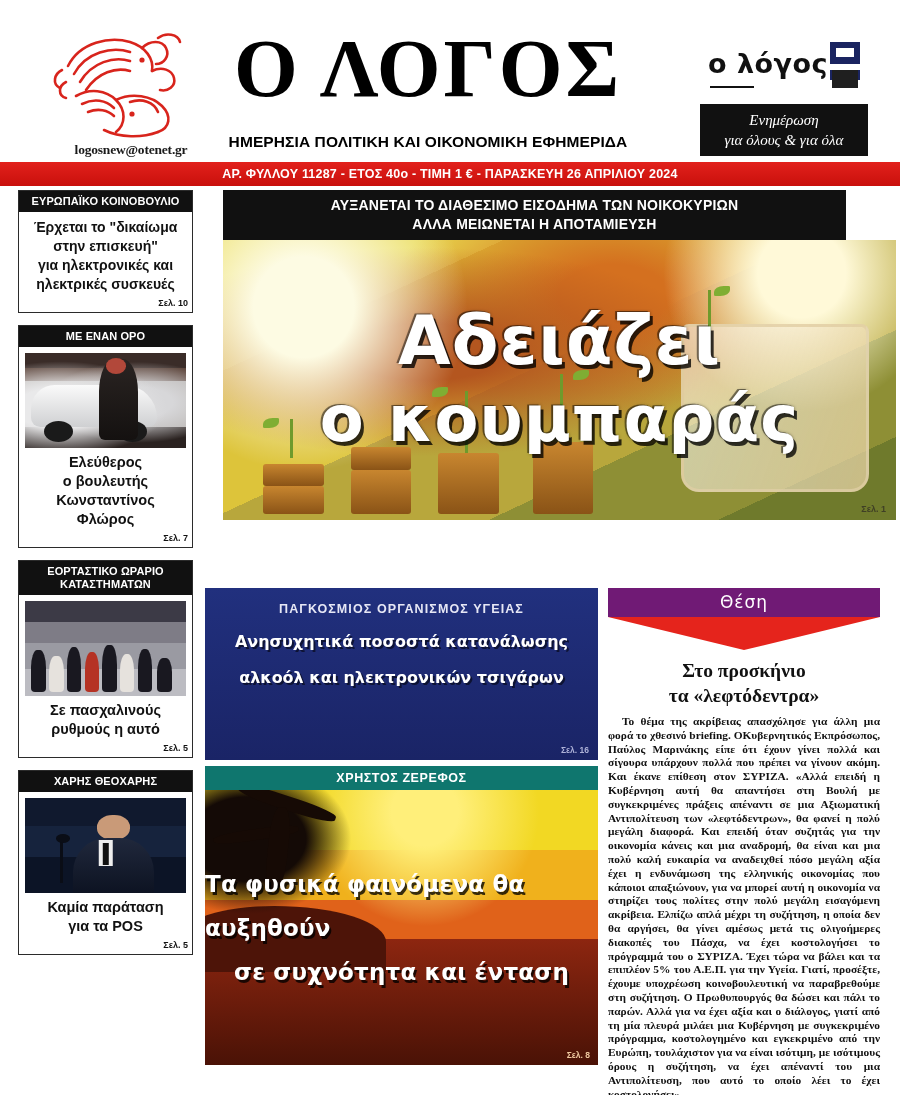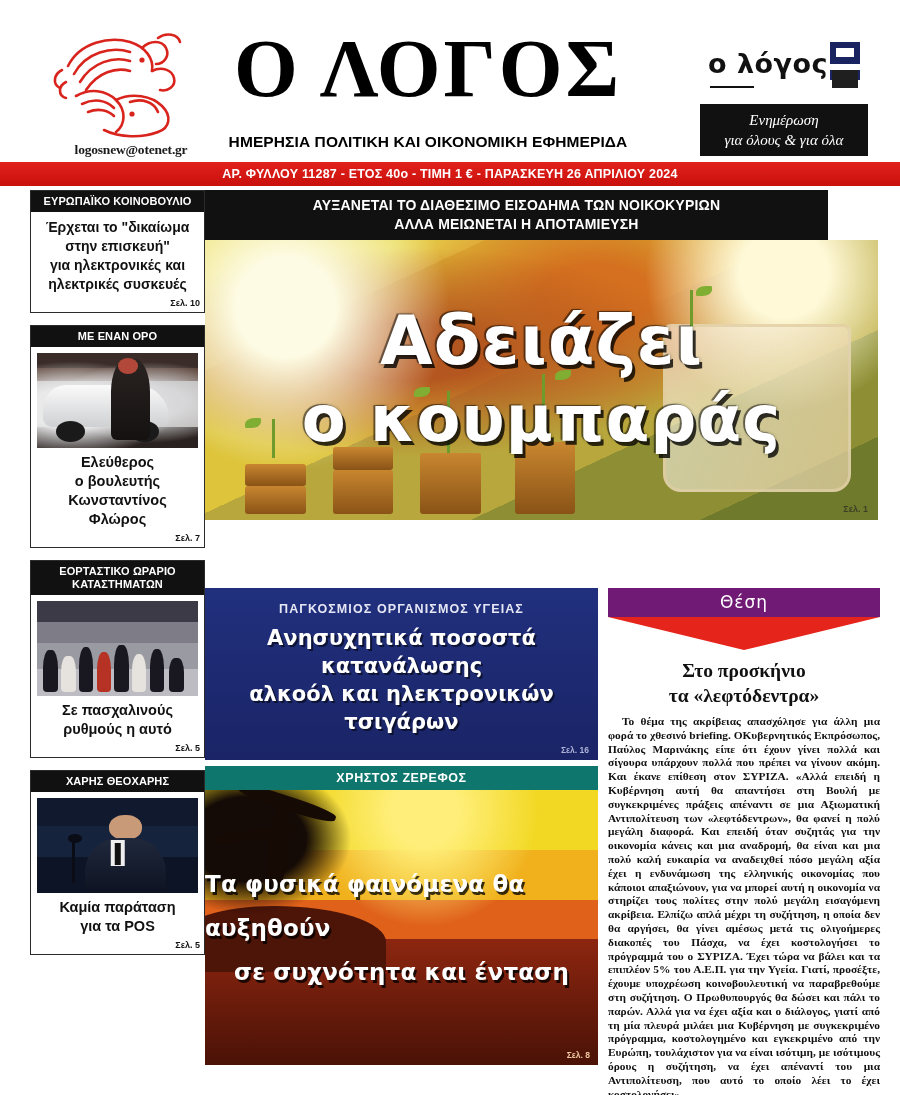--- a/index.html
+++ b/index.html
@@ -33,21 +33,21 @@
     color:#fff;display:flex;flex-direction:column;align-items:center;justify-content:center;
     font-family:"Liberation Serif",serif;font-style:italic;font-size:15px;line-height:20px;}
 
   
   .issuebar{position:absolute;left:0;top:162px;width:900px;height:24px;
     background:linear-gradient(#e2211c,#c9100c);color:#fff;
     display:flex;align-items:center;justify-content:center;
     font-size:12.5px;font-weight:bold;letter-spacing:.2px;}
 
   
-  .leftcol{position:absolute;left:30px;top:190px;width:175px;}
+  .leftcol{position:absolute;left:18px;top:190px;width:175px;}
   .lbox{border:1px solid #2b2b2b;background:#fff;margin-bottom:12px;position:relative;}
   .lbox-head{background:#111;color:#fff;text-align:center;font-size:11px;font-weight:bold;
     padding:4px 2px;line-height:13px;letter-spacing:.1px;}
   .lbox-body{padding:6px 6px 2px 6px;}
   .lbox-title{text-align:center;font-size:14.5px;font-weight:bold;color:#111;line-height:19px;}
   .lbox-title.small{font-size:14px;line-height:19px;}
   .lbox-ref{text-align:right;font-size:9px;font-weight:bold;color:#111;padding:2px 4px 4px 0;}
   .lphoto{width:100%;height:95px;position:relative;overflow:hidden;}
 
   
@@ -73,21 +73,21 @@
   .ph-podium{background:linear-gradient(#10192e 0 30%, #16233d 30% 62%, #0c1426 62% 100%);}
   .ph-podium .face{position:absolute;left:45%;top:18%;width:20%;height:26%;background:#c99a78;border-radius:48%;}
   .ph-podium .torso{position:absolute;left:30%;top:42%;width:50%;height:58%;
     background:linear-gradient(#20283c,#0d1322);border-radius:34px 34px 0 0;}
   .ph-podium .shirt{position:absolute;left:50%;top:44%;width:9%;height:28%;background:#eee;transform:translateX(-50%);}
   .ph-podium .tie{position:absolute;left:50%;top:47%;width:4%;height:24%;background:#111;transform:translateX(-50%);}
   .ph-podium .mic{position:absolute;left:22%;top:42%;width:3px;height:48%;background:#0a0d16;}
   .ph-podium .mich{position:absolute;left:19%;top:38%;width:9%;height:9%;background:#0a0d16;border-radius:50%;}
 
   
-  .lead{position:absolute;left:205px;top:190px;width:623px;}
+  .lead{position:absolute;left:223px;top:190px;width:623px;}
   .lead-kicker{background:#111;color:#fff;text-align:center;padding:6px 4px;
     font-size:14px;font-weight:bold;line-height:19px;letter-spacing:.2px;}
   .lead-photo{position:relative;width:673px;height:280px;overflow:hidden;
     background:
       radial-gradient(circle at 86% 12%, #fff9d8 0 7%, rgba(255,249,216,0) 22%),
       radial-gradient(circle at 12% 24%, #fdfbe3 0 8%, rgba(253,251,227,0) 26%),
       radial-gradient(ellipse at 30% 40%, #b4561f 0 12%, rgba(180,86,31,0) 44%),
       radial-gradient(ellipse at 58% 20%, #d4701f 0 10%, rgba(212,112,31,0) 40%),
       linear-gradient(155deg,#e8d94e 0 22%, #ddc43a 22% 46%, #b8a73c 46% 68%, #8e8f35 68% 86%, #6f7a2c 86% 100%);}
   .lead-photo .jar{position:absolute;right:4%;top:30%;width:27%;height:58%;
@@ -102,21 +102,21 @@
     color:#fff;letter-spacing:1px;
     text-shadow:3px 4px 0 rgba(0,0,0,.78), -2px -1px 0 rgba(0,0,0,.45), 0 0 3px rgba(0,0,0,.5);}
   .lead-title span.l2{font-size:64px;}
   .lead-ref{position:absolute;right:10px;bottom:6px;font-size:9px;font-weight:bold;color:#3f3f25;}
 
   
   .who{position:absolute;left:205px;top:588px;width:393px;height:172px;
     background:linear-gradient(#21307e,#1a2466);overflow:hidden;}
   .who-kicker{text-align:center;color:#e6e7f5;font-size:12.5px;font-weight:bold;
     padding-top:14px;letter-spacing:1.1px;}
-  .who-title{text-align:center;color:#fff;font-weight:bold;font-size:21px;line-height:28px;
+  .who-title{text-align:center;color:#fff;font-weight:bold;font-size:16px;line-height:36px;
     padding:8px 6px 0 6px;text-shadow:2px 2px 0 rgba(0,0,0,.55);font-family:"DejaVu Sans",sans-serif;}
   .who-ref{position:absolute;right:9px;bottom:5px;font-size:8.5px;font-weight:bold;color:#aeb2d8;}
 
   
   .zer{position:absolute;left:205px;top:766px;width:393px;}
   .zer-kicker{background:#0f766e;color:#fff;text-align:center;font-size:12.5px;font-weight:bold;
     padding:5px 2px;letter-spacing:.6px;}
   .zer-photo{position:relative;width:393px;height:275px;overflow:hidden;
     background:
       radial-gradient(circle at 56% 8%, #ffef7a 0 10%, rgba(255,239,122,0) 34%),

